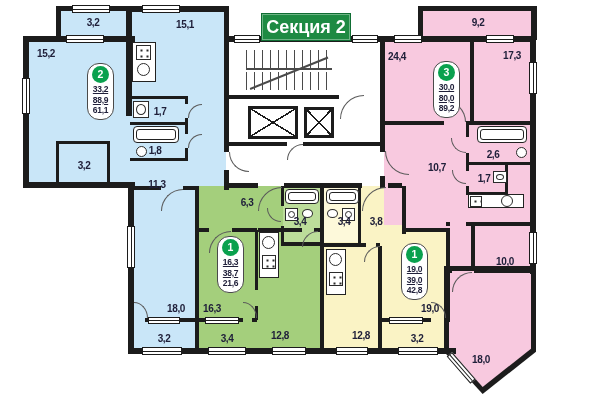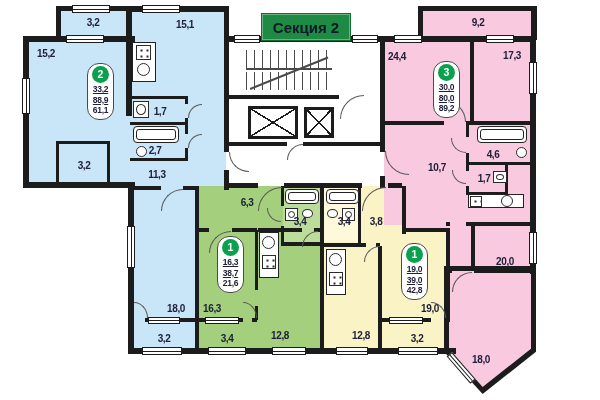--- a/index.html
+++ b/index.html
@@ -11,22 +11,22 @@
   .c-greenl{background:#bcdd9a;}
   .c-yel{background:#faf3c5;}
   .c-yell{background:#fdf9da;}
   .c-pink{background:#f8c9df;}
   .w{position:absolute;background:#1c1c1c;}
   .nh,.nv{position:absolute;background:#fff;border:1px solid #1c1c1c;box-sizing:border-box;}
   .nh{background:linear-gradient(#1c1c1c,#1c1c1c) center/100% 1px no-repeat,#fff;}
   .nv{background:linear-gradient(#1c1c1c,#1c1c1c) center/1px 100% no-repeat,#fff;}
   .dim{position:absolute;transform:translate(-50%,-50%);font-weight:bold;font-size:10px;
        letter-spacing:-0.4px;color:#20203a;white-space:nowrap;}
-  .banner{position:absolute;background:#1e8a43;border:1px solid #0f6d33;color:#0f172a;
-          font-weight:bold;font-size:15px;display:flex;align-items:center;justify-content:center;
+  .banner{position:absolute;background:#1e8a43;border:1px solid #0f6d33;color:#ffffff;
+          font-weight:bold;font-size:18px;display:flex;align-items:center;justify-content:center;
           box-shadow:inset 0 0 0 1px rgba(255,255,255,.35);}
   .card{position:absolute;width:25px;background:#fff;border:1px solid #4a4a4a;border-radius:12px;
         padding:2px 0 3px;text-align:center;}
   .cnum{width:17px;height:17px;border-radius:50%;background:#0aa14e;color:#fff;
         font-weight:bold;font-size:10.5px;line-height:17px;margin:0 auto 1px;}
   .aval{font-weight:bold;font-size:8.5px;line-height:10.5px;color:#20203a;letter-spacing:-0.3px;}
   .u{text-decoration:underline;}
   .arc{position:absolute;border-left:1.4px solid #5a5a5a;border-bottom:1.4px solid #5a5a5a;
        border-bottom-left-radius:100%;box-sizing:border-box;}
   .tub{position:absolute;background:#fff;border:1.4px solid #222;border-radius:4px;box-sizing:border-box;}
@@ -233,42 +233,42 @@
   <div class="arc" style="left:340px;top:95px;width:24px;height:24px;transform:rotate(90deg)"></div>
   <div class="arc" style="left:287px;top:144px;width:16px;height:16px;transform:rotate(90deg)"></div>
   <div class="arc" style="left:431px;top:302px;width:15px;height:16px;transform:rotate(180deg)"></div>
   <div class="arc" style="left:243px;top:302px;width:14px;height:16px;transform:rotate(180deg)"></div>
   <div class="arc" style="left:134px;top:302px;width:14px;height:16px;transform:rotate(180deg)"></div>
 
   <div class="dim" style="left:93px;top:22px">3,2</div>
   <div class="dim" style="left:46px;top:53px">15,2</div>
   <div class="dim" style="left:185px;top:24px">15,1</div>
   <div class="dim" style="left:160px;top:111px">1,7</div>
-  <div class="dim" style="left:155px;top:150px">2,7</div>
+  <div class="dim" style="left:155px;top:150px">1,8</div>
   <div class="dim" style="left:84px;top:165px">3,2</div>
-  <div class="dim" style="left:157px;top:174px">11,3</div>
+  <div class="dim" style="left:157px;top:184px">11,3</div>
   <div class="dim" style="left:176px;top:308px">18,0</div>
   <div class="dim" style="left:164px;top:338px">3,2</div>
   <div class="dim" style="left:247px;top:202px">6,3</div>
   <div class="dim" style="left:300px;top:221px">3,4</div>
   <div class="dim" style="left:212px;top:308px">16,3</div>
   <div class="dim" style="left:280px;top:335px">12,8</div>
   <div class="dim" style="left:227px;top:338px">3,4</div>
   <div class="dim" style="left:344px;top:221px">3,4</div>
   <div class="dim" style="left:376px;top:221px">3,8</div>
   <div class="dim" style="left:430px;top:308px">19,0</div>
   <div class="dim" style="left:361px;top:335px">12,8</div>
   <div class="dim" style="left:417px;top:338px">3,2</div>
   <div class="dim" style="left:478px;top:22px">9,2</div>
   <div class="dim" style="left:397px;top:56px">24,4</div>
   <div class="dim" style="left:512px;top:55px">17,3</div>
   <div class="dim" style="left:437px;top:167px">10,7</div>
-  <div class="dim" style="left:493px;top:154px">4,6</div>
+  <div class="dim" style="left:493px;top:154px">2,6</div>
   <div class="dim" style="left:484px;top:178px">1,7</div>
-  <div class="dim" style="left:505px;top:261px">20,0</div>
+  <div class="dim" style="left:505px;top:261px">10,0</div>
   <div class="dim" style="left:481px;top:359px">18,0</div>
 
   <div class="card" style="left:87px;top:63px">
     <div class="cnum">2</div>
     <div class="aval u">33,2</div>
     <div class="aval u">88,9</div>
     <div class="aval">61,1</div>
   </div>
   <div class="card" style="left:217px;top:236px">
     <div class="cnum">1</div>

